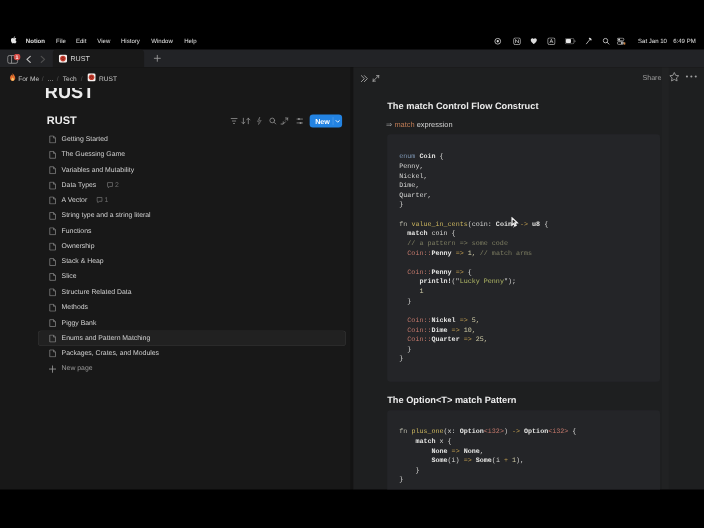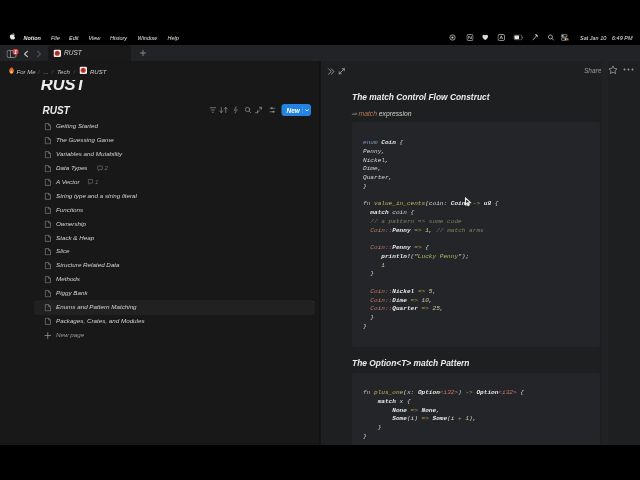--- a/index.html
+++ b/index.html
@@ -1,17 +1,17 @@
 <!DOCTYPE html>
 <html><head>
 <meta charset="utf-8">
 <style>
   html,body{margin:0;padding:0;background:#000;}
   #stage{position:relative;width:640px;height:480px;overflow:hidden;background:#000;
-    font-family:"Liberation Sans",sans-serif;font-style:italic;-webkit-font-smoothing:antialiased;}
+    font-family:"Liberation Sans",sans-serif;-webkit-font-smoothing:antialiased;}
   #canvas{position:absolute;left:0;top:0;width:1280px;height:960px;
     transform:scale(.5);transform-origin:0 0;}
   .abs{position:absolute;}
   
   .menubar{left:0;top:58px;width:1280px;height:32px;color:#e3e3e3;font-size:11px;}
   .menubar span{position:absolute;top:12px;white-space:nowrap;}
   
   .tabbar{left:0;top:90px;width:1280px;height:32px;background:#222326;}
   .tab{position:absolute;left:96px;top:0;width:166px;height:32px;background:#191919;
     border-radius:7px 7px 0 0;}

